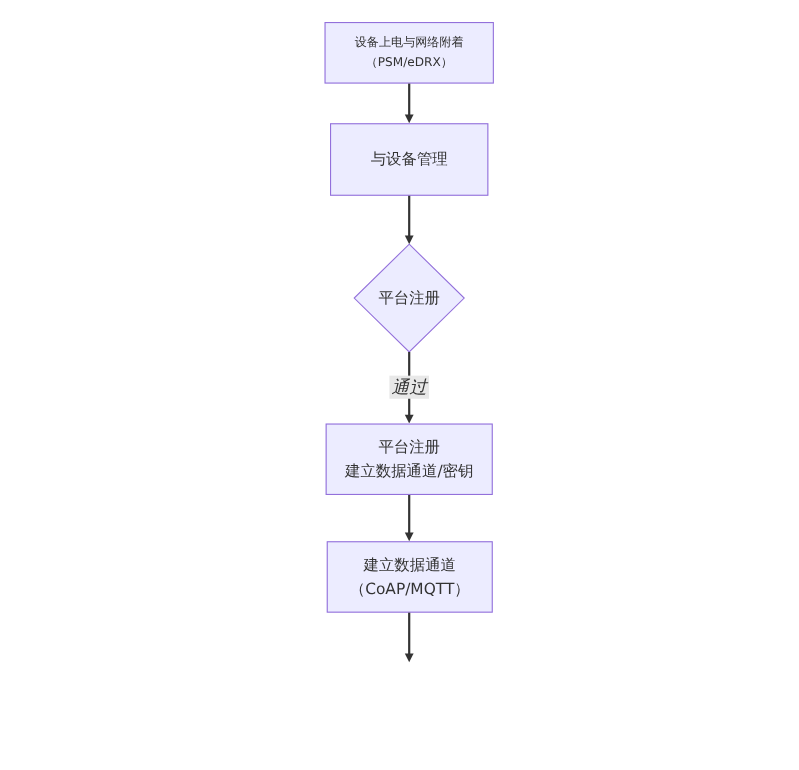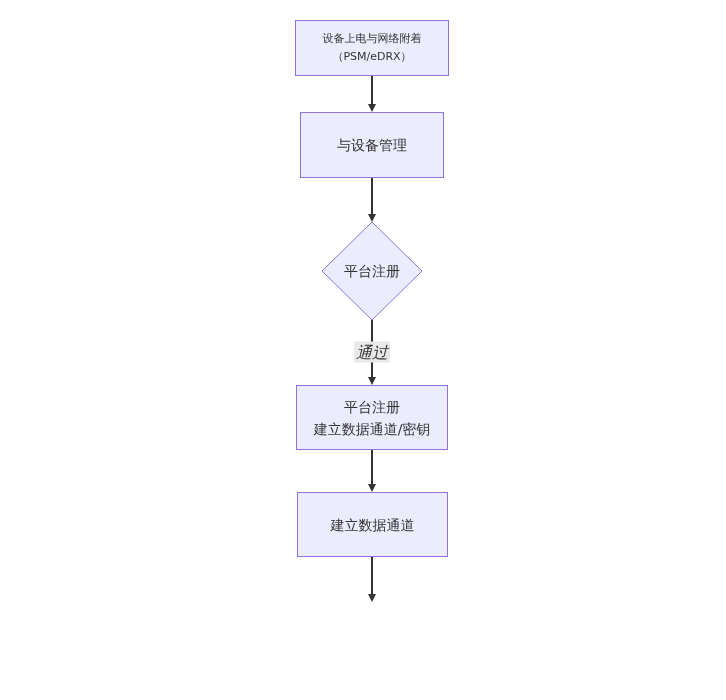--- a/index.html
+++ b/index.html
@@ -135,19 +135,20 @@
   <div class="node" id="node-d">
     <span>平台注册</span>
     <span>建立数据通道/密钥</span>
   </div>
 
   <div class="edge-line" id="edge-line-4"></div>
   <div class="edge-arrowhead" id="edge-head-4"></div>
 
   <div class="node" id="node-e">
     <span>建立数据通道</span>
+    <span>（CoAP/MQTT）</span>
   </div>
 
   <div class="edge-line" id="edge-line-5"></div>
   <div class="edge-arrowhead" id="edge-head-5"></div>
 
 
 </div>
 
 </body></html>

